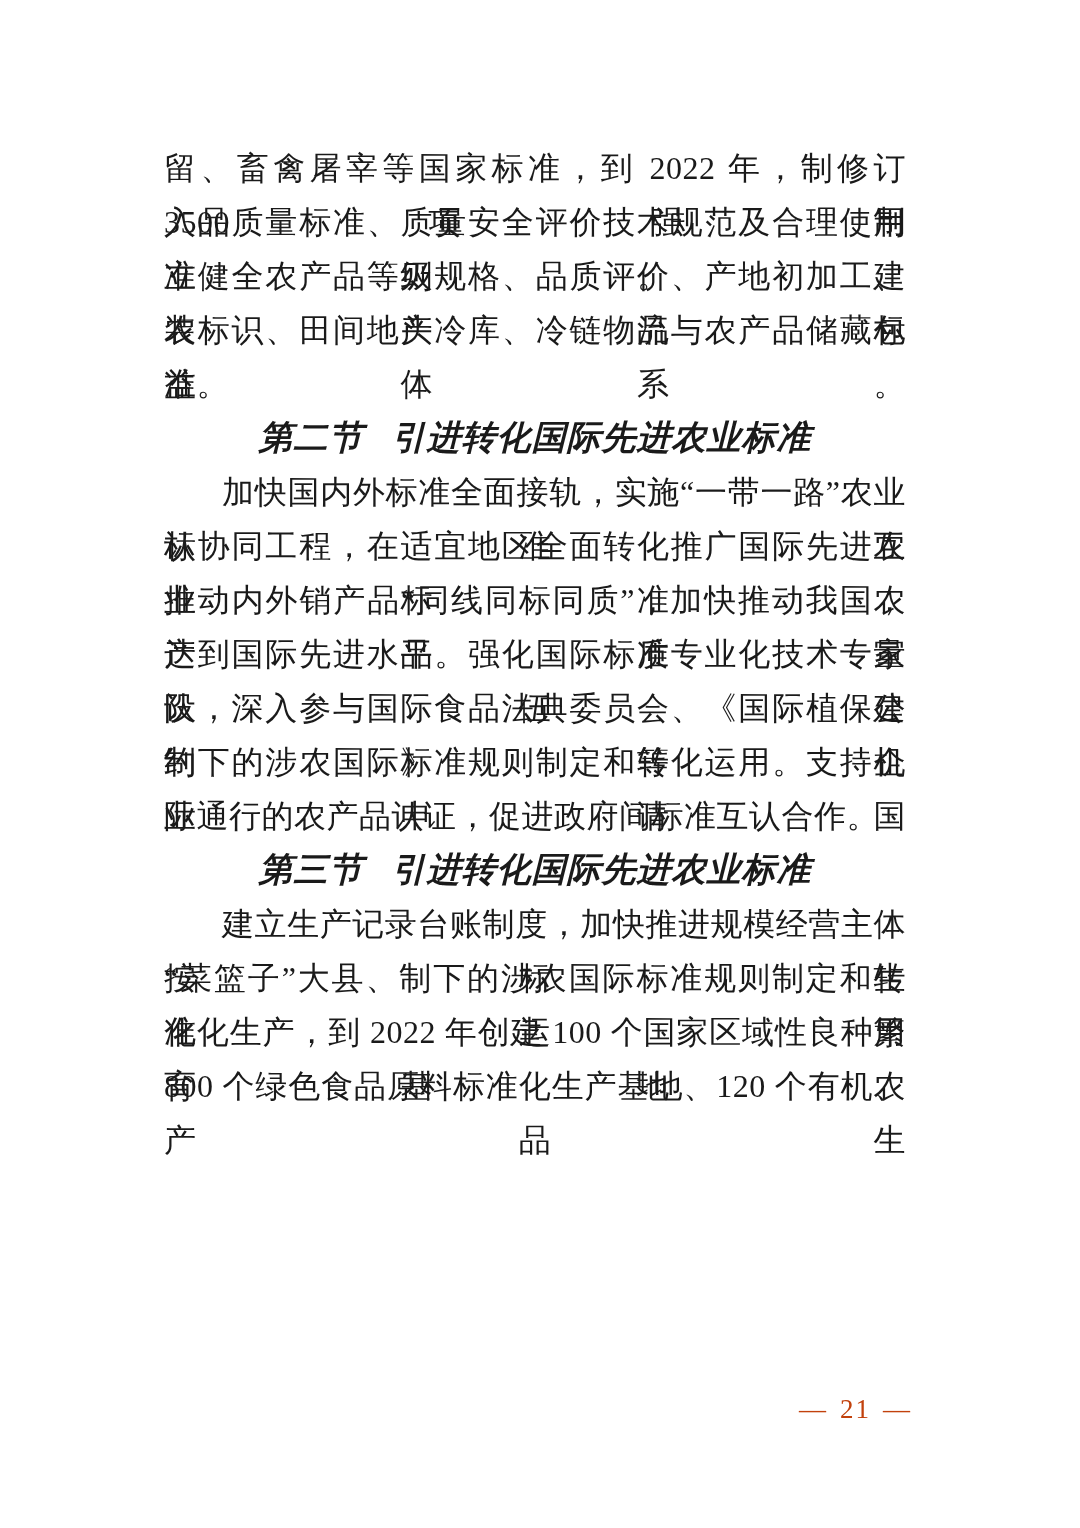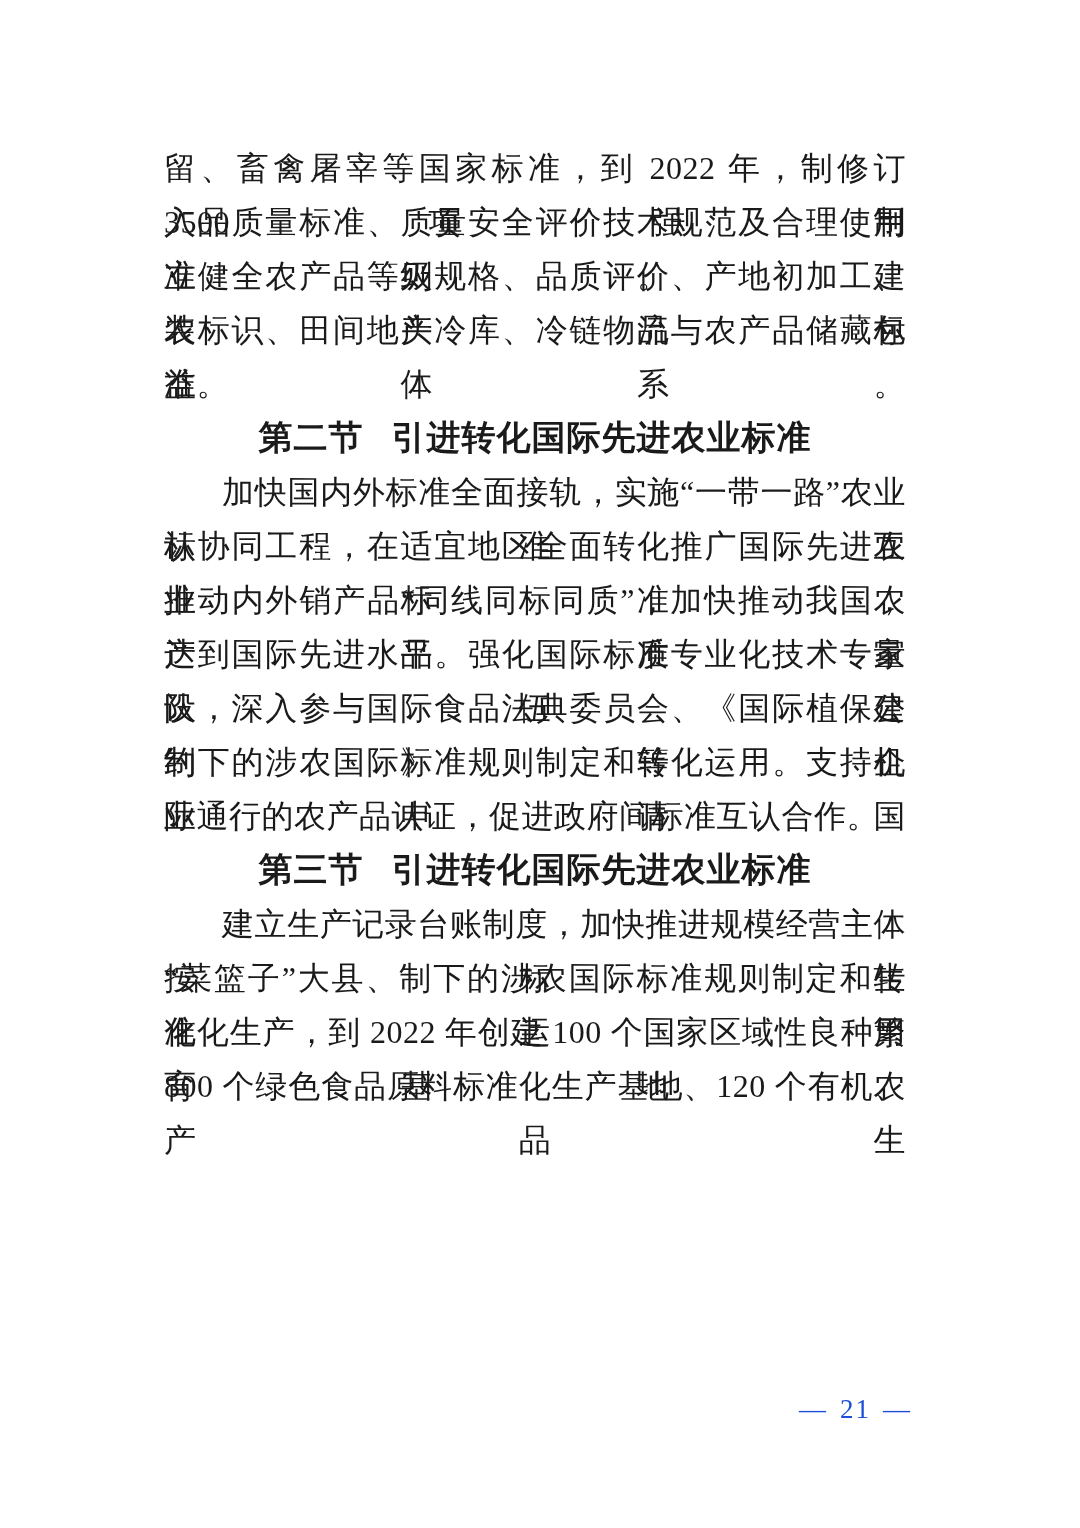--- a/index.html
+++ b/index.html
@@ -38,30 +38,31 @@
     text-indent: 58px;
   }
   .heading {
     height: 54px;
     line-height: 54px;
     font-size: 34px;
     font-weight: bold;
     text-align: center;
     text-align-last: center;
     letter-spacing: 1px;
+    font-style: italic;
   }
   .heading .label {
     margin-right: 28px;
   }
   .footer {
     position: absolute;
     top: 1394px;
     right: 162px;
     font-size: 27px;
-    color: #1d4ed8;
+    color: #c2410c;
     letter-spacing: 2px;
   }
   .footer span { margin: 0 6px; }
 </style>
 </head>
 <body>
 
 <div class="text-block">
 
   <div>

